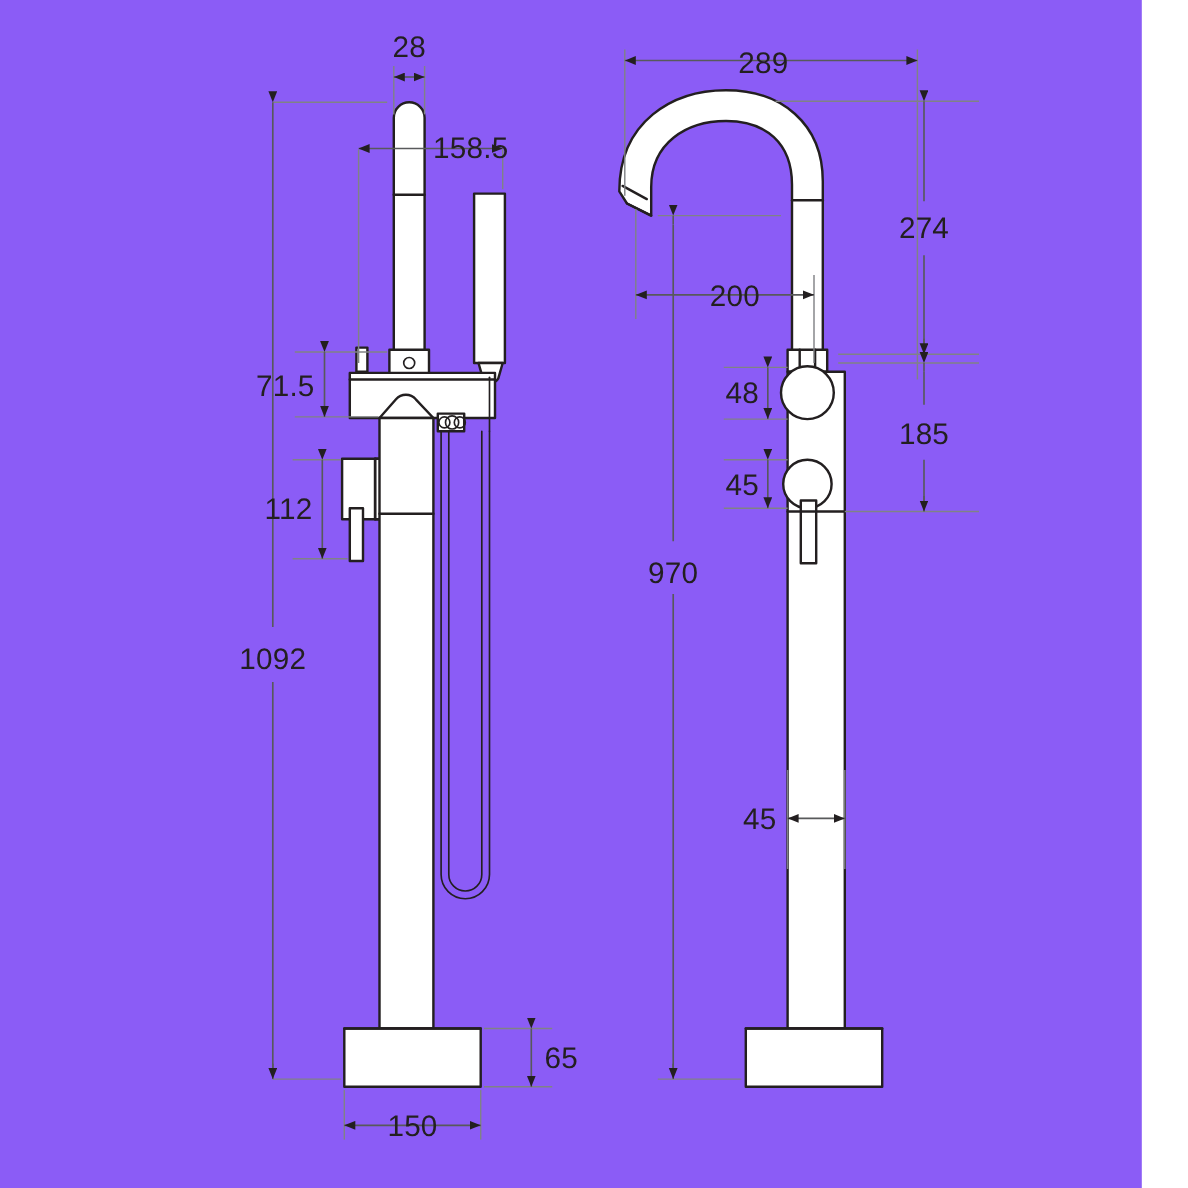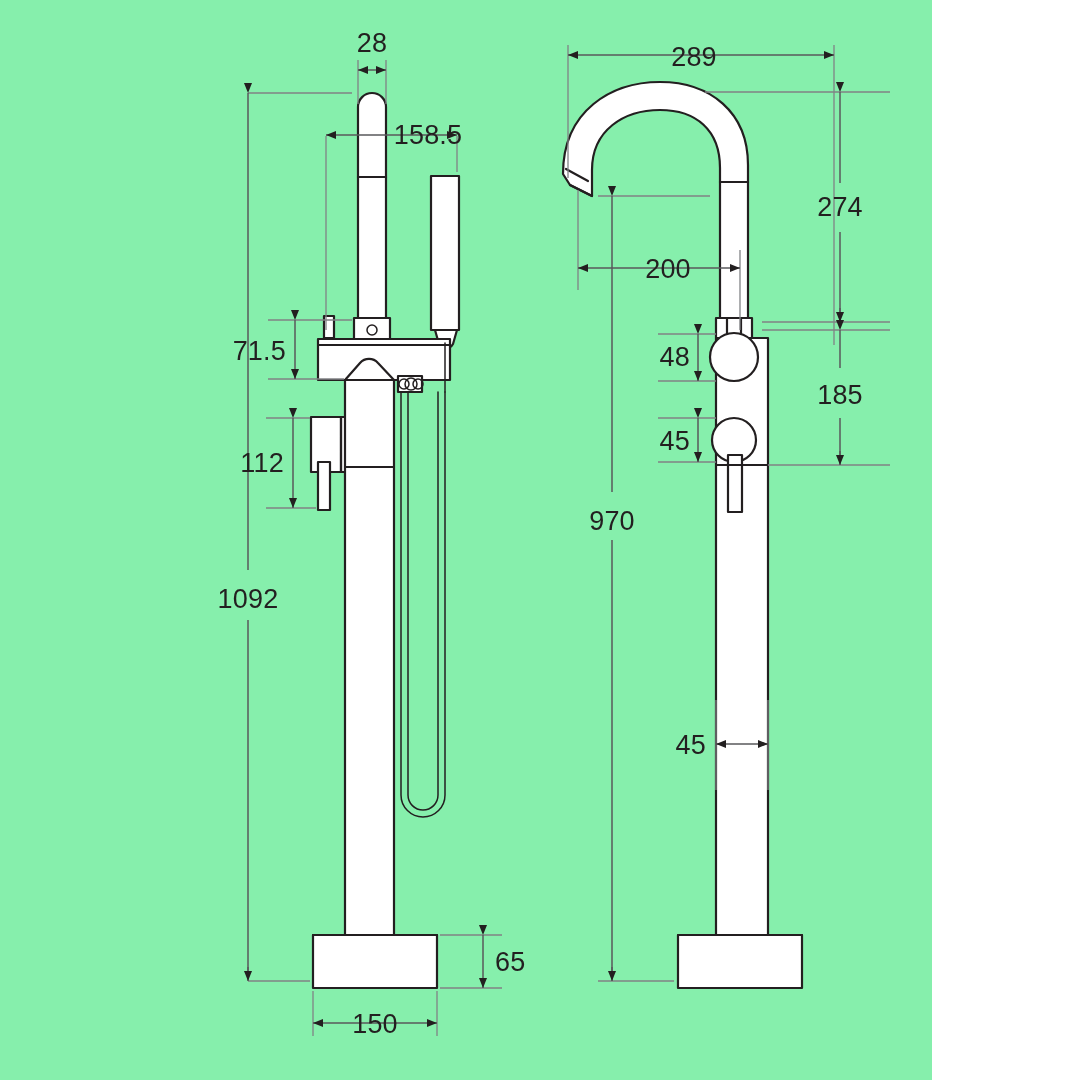--- a/index.html
+++ b/index.html
@@ -1,21 +1,21 @@
 <!DOCTYPE html>
 <html><head>
 <meta charset="utf-8">
 <style>
   html,body{margin:0;padding:0;background:#ffffff;}
   body{
     width:1080px;height:1080px;overflow:hidden;
     font-family:"Liberation Sans","DejaVu Sans",sans-serif;
     color:#231f20;
   }
-  #stage{position:relative;width:932px;height:1080px;background:#86efac;}
+  #stage{position:relative;width:1038px;height:1080px;background:#8b5cf6;}
   svg#drawing{position:absolute;left:0;top:0;width:1080px;height:1080px;}
   .outline{fill:none;stroke:#231f20;stroke-width:2.2;stroke-linejoin:round;stroke-linecap:round;}
   .outline-thin{fill:none;stroke:#231f20;stroke-width:1.5;stroke-linejoin:round;stroke-linecap:round;}
   .fillwhite{fill:#ffffff;stroke:#231f20;stroke-width:2.2;stroke-linejoin:round;stroke-linecap:round;}
   .dimline{fill:none;stroke:#58595b;stroke-width:1.5;}
   .extline{fill:none;stroke:#808285;stroke-width:1.3;}
   .arrowhead{fill:#231f20;stroke:none;}
   .dimtext{
     font-family:"Liberation Sans","DejaVu Sans",sans-serif;
     font-size:27px;fill:#231f20;

